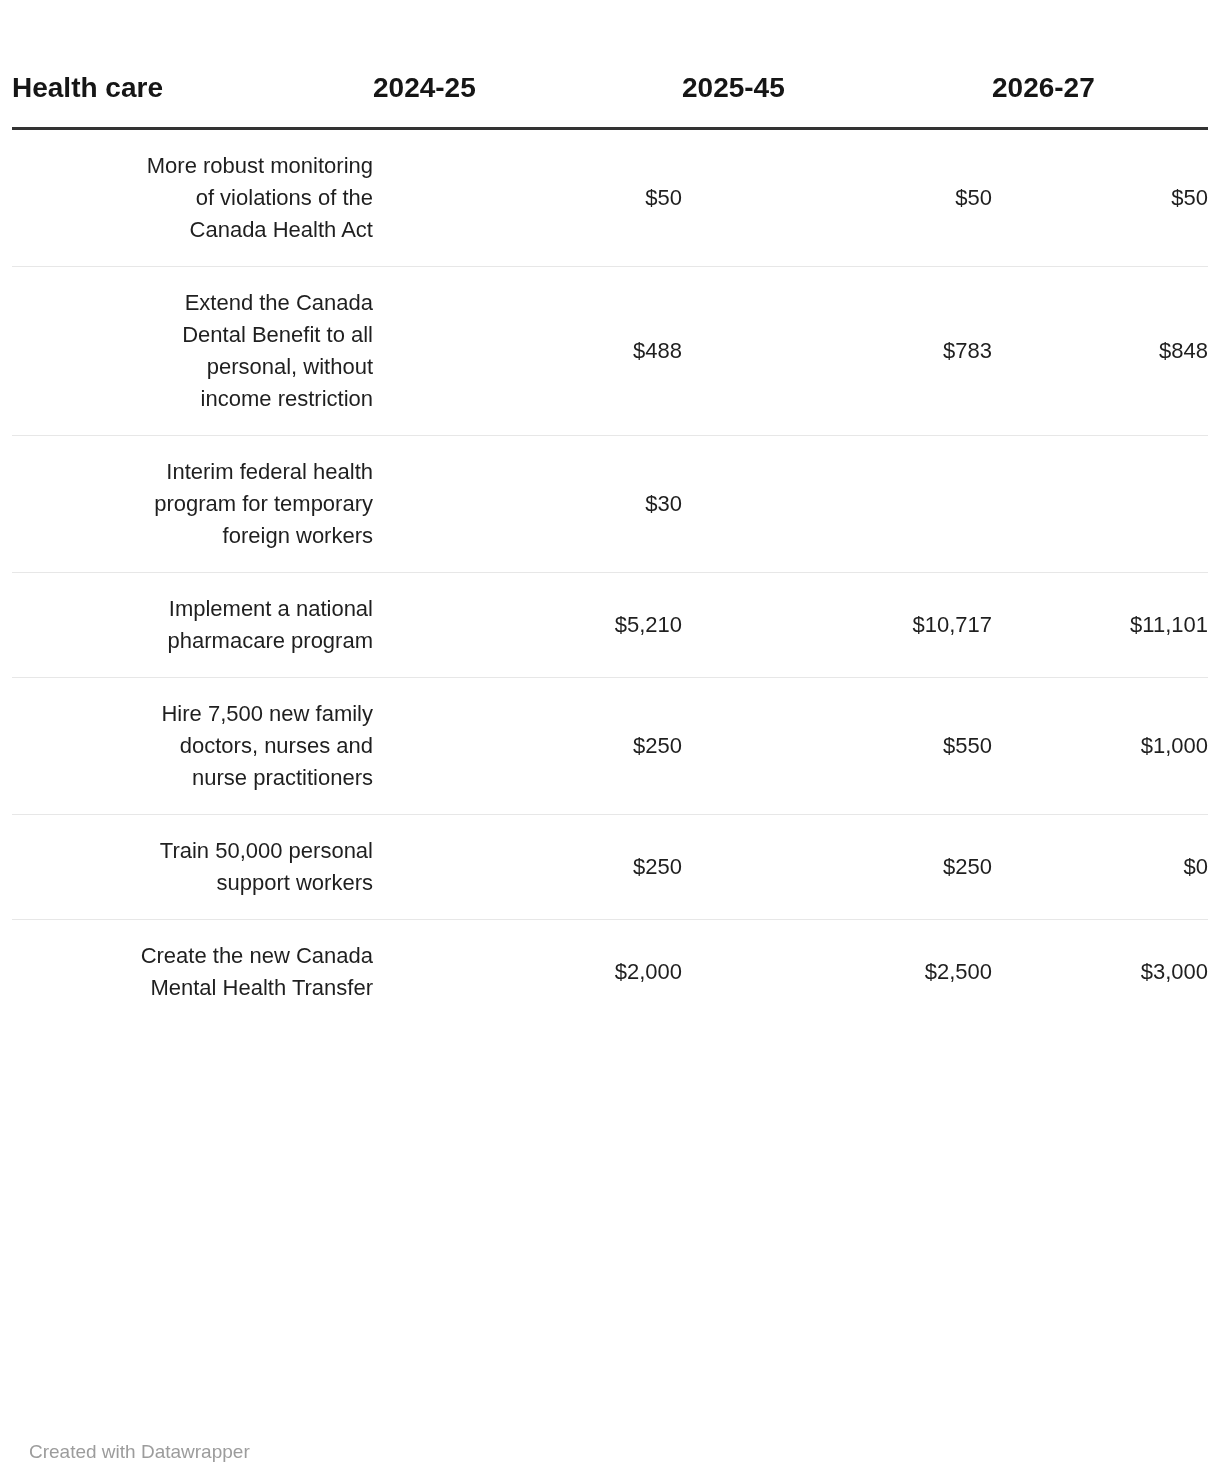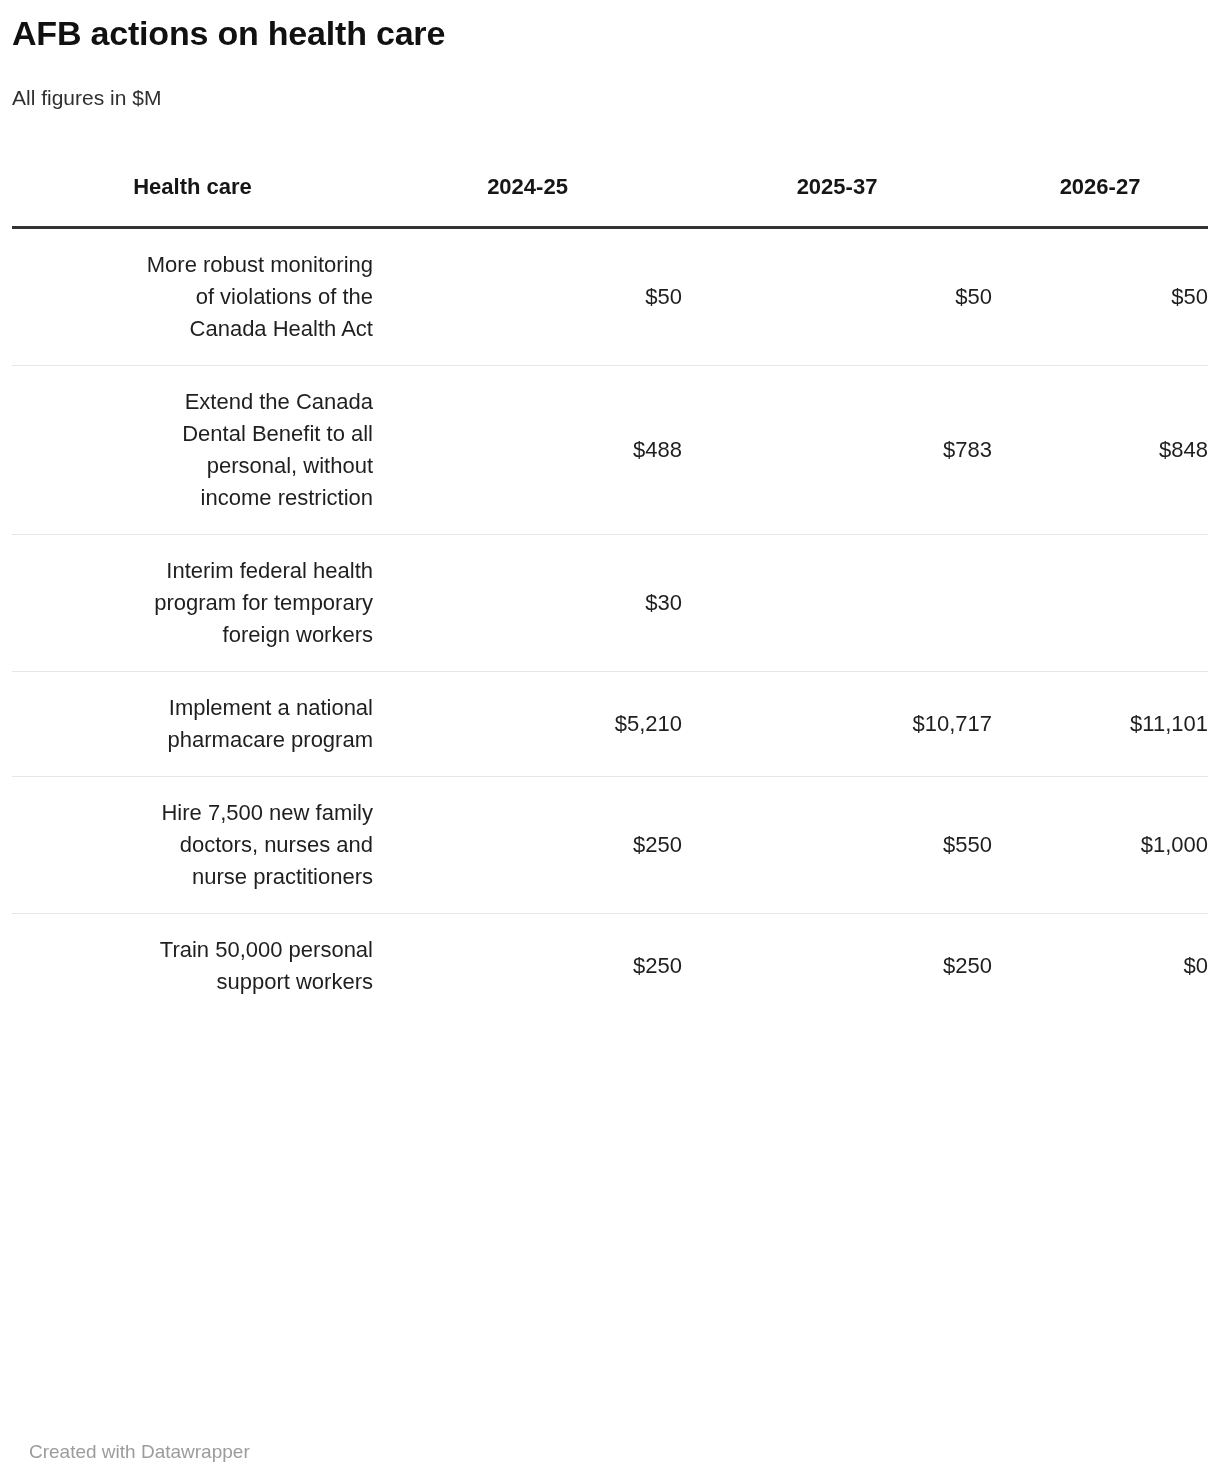--- a/index.html
+++ b/index.html
@@ -33,22 +33,22 @@
     font-weight: 400;
     color: #2f2f2f;
   }
   table.data-table {
     width: 1196px;
     margin-top: 62px;
     border-collapse: collapse;
     table-layout: fixed;
   }
   table.data-table th {
-    text-align: center;
-    font-size: 22px;
+    text-align: left;
+    font-size: 28px;
     line-height: 28px;
     font-weight: 700;
     color: #161616;
     padding: 0 0 25px 0;
     border-bottom: 3px solid #333333;
   }
   table.data-table td {
     font-size: 22px;
     line-height: 32px;
     font-weight: 400;
@@ -71,37 +71,33 @@
     font-size: 19px;
     line-height: 22px;
     color: #9c9c9c;
   }
 </style>
 </head>
 <body>
 
 <div class="page">
 
-  <header>
-    <h1 class="chart-title">AFB actions on health care</h1>
-    <p class="chart-subtitle">All figures in $M</p>
-  </header>
 
   <table class="data-table">
     <colgroup>
       <col style="width:361px">
       <col style="width:309px">
       <col style="width:310px">
       <col style="width:216px">
     </colgroup>
     <thead>
       <tr>
         <th>Health care</th>
         <th>2024-25</th>
-        <th>2025-37</th>
+        <th>2025-45</th>
         <th>2026-27</th>
       </tr>
     </thead>
     <tbody>
         <tr>
     <td class="row-label">More robust monitoring
 of violations of the
 Canada Health Act</td>
     <td class="cell-value">$50</td>
     <td class="cell-value">$50</td>
@@ -139,20 +135,27 @@
     <td class="cell-value">$550</td>
     <td class="cell-value">$1,000</td>
   </tr>
         <tr>
     <td class="row-label">Train 50,000 personal
 support workers</td>
     <td class="cell-value">$250</td>
     <td class="cell-value">$250</td>
     <td class="cell-value">$0</td>
   </tr>
+        <tr>
+    <td class="row-label">Create the new Canada
+Mental Health Transfer</td>
+    <td class="cell-value">$2,000</td>
+    <td class="cell-value">$2,500</td>
+    <td class="cell-value">$3,000</td>
+  </tr>
       </tbody>
   </table>
 
   <footer>
     <span class="credit">Created with Datawrapper</span>
   </footer>
 
 </div>
 
 </body></html>

